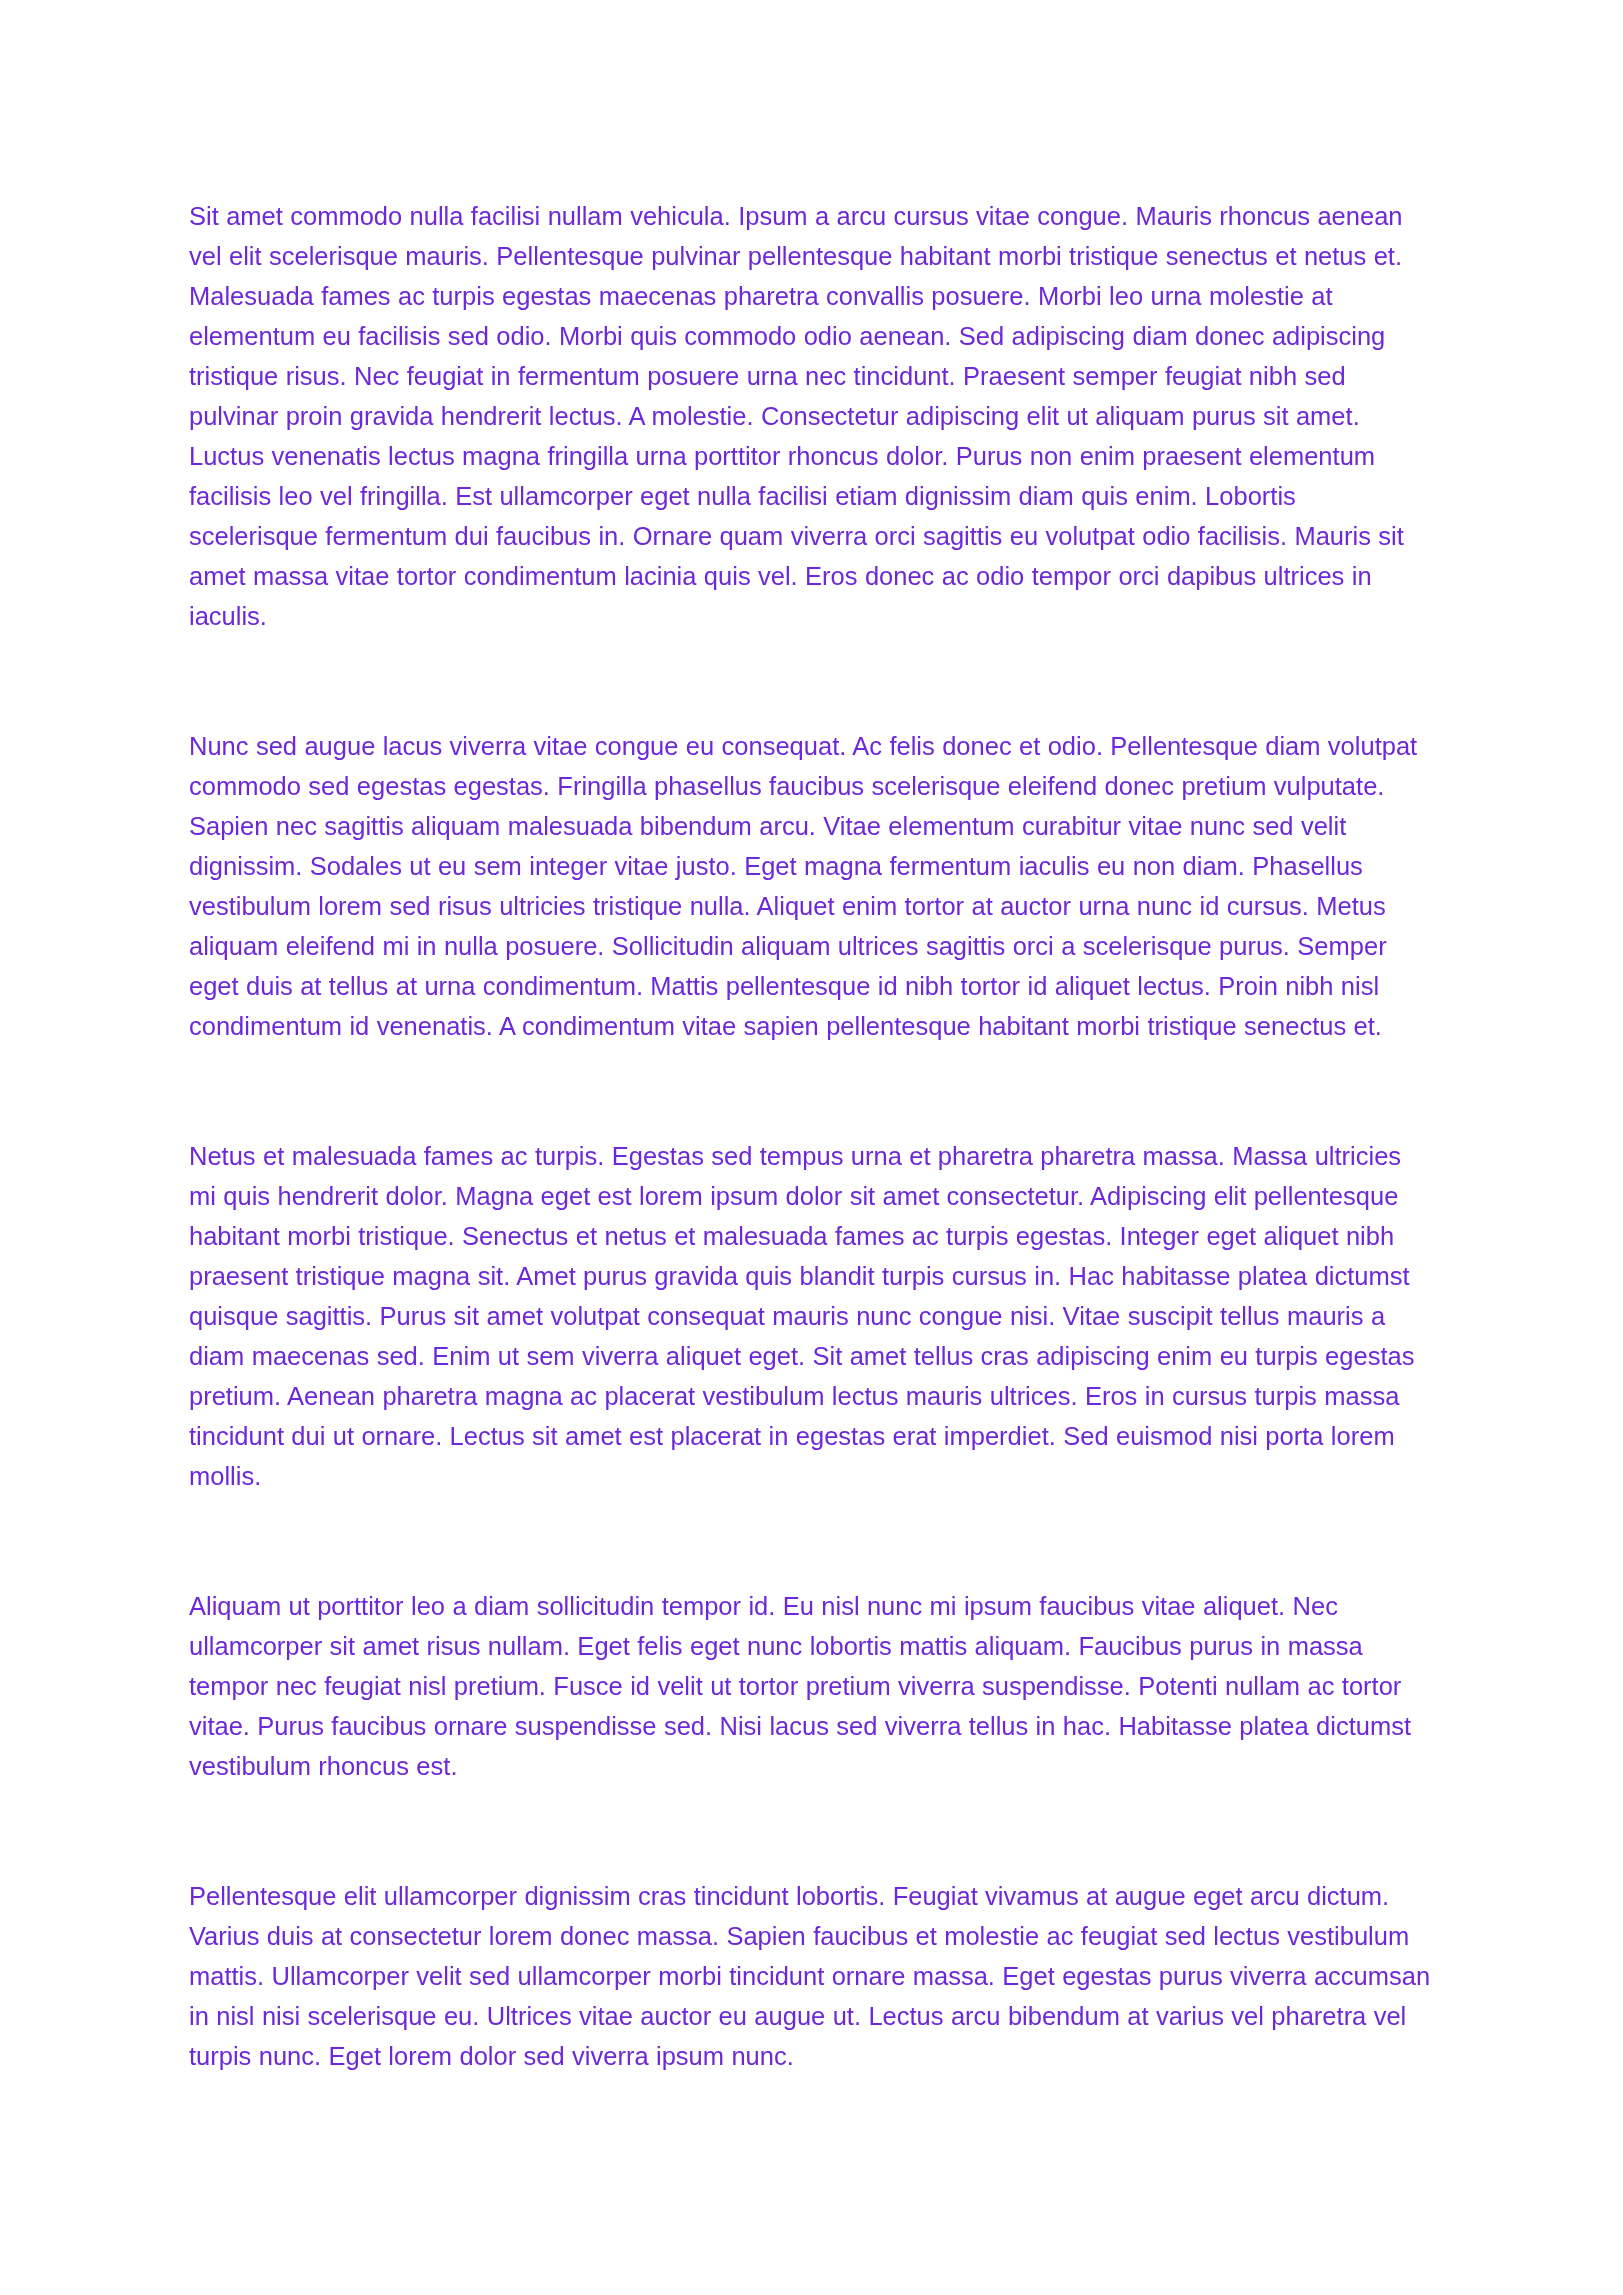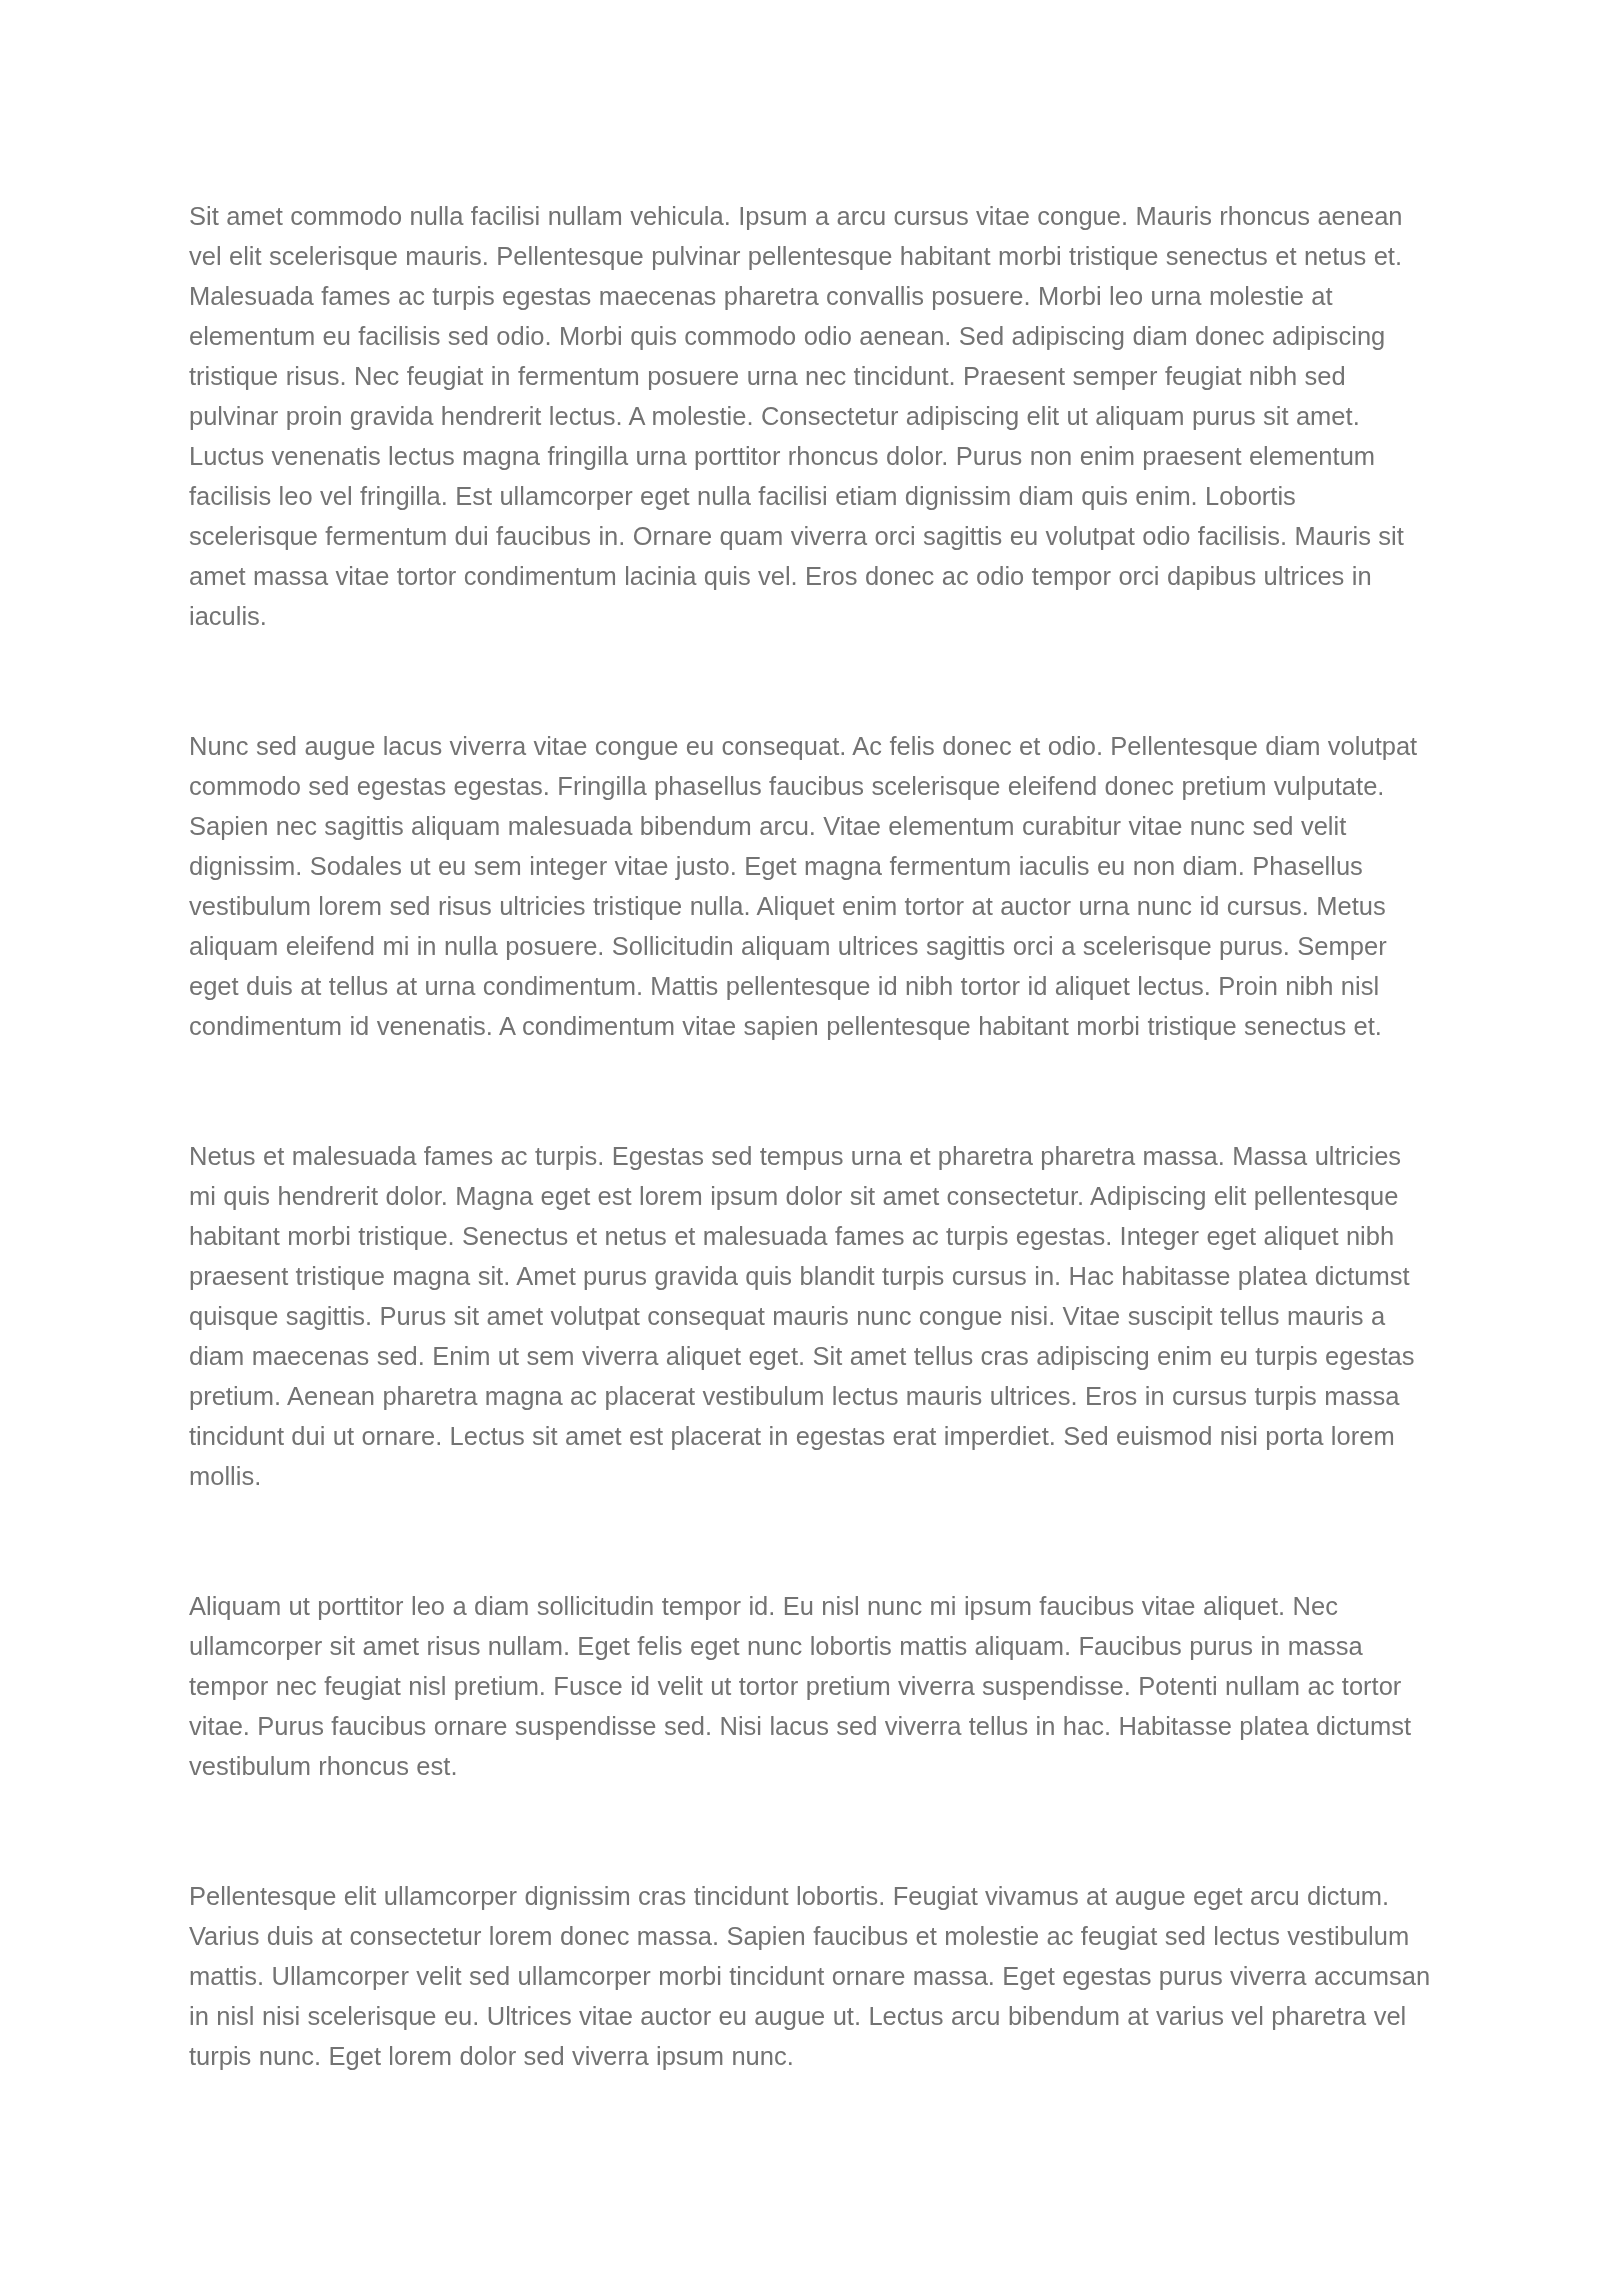--- a/index.html
+++ b/index.html
@@ -24,21 +24,21 @@
     padding: 196px 191px 0 189px;
   }
   .doc-body p {
     margin: 0 0 90px 0;
     padding: 0;
     width: 1243px;
     font-family: "Liberation Sans", "DejaVu Sans", sans-serif;
     font-size: 25.5px;
     line-height: 40px;
     font-weight: 400;
-    color: #737373;
+    color: #6d28d9;
     text-align: left;
     letter-spacing: 0px;
     word-spacing: 0.3px;
   }
   .doc-body p:last-child {
     margin-bottom: 12px;
   }
 </style>
 </head>
 <body>

